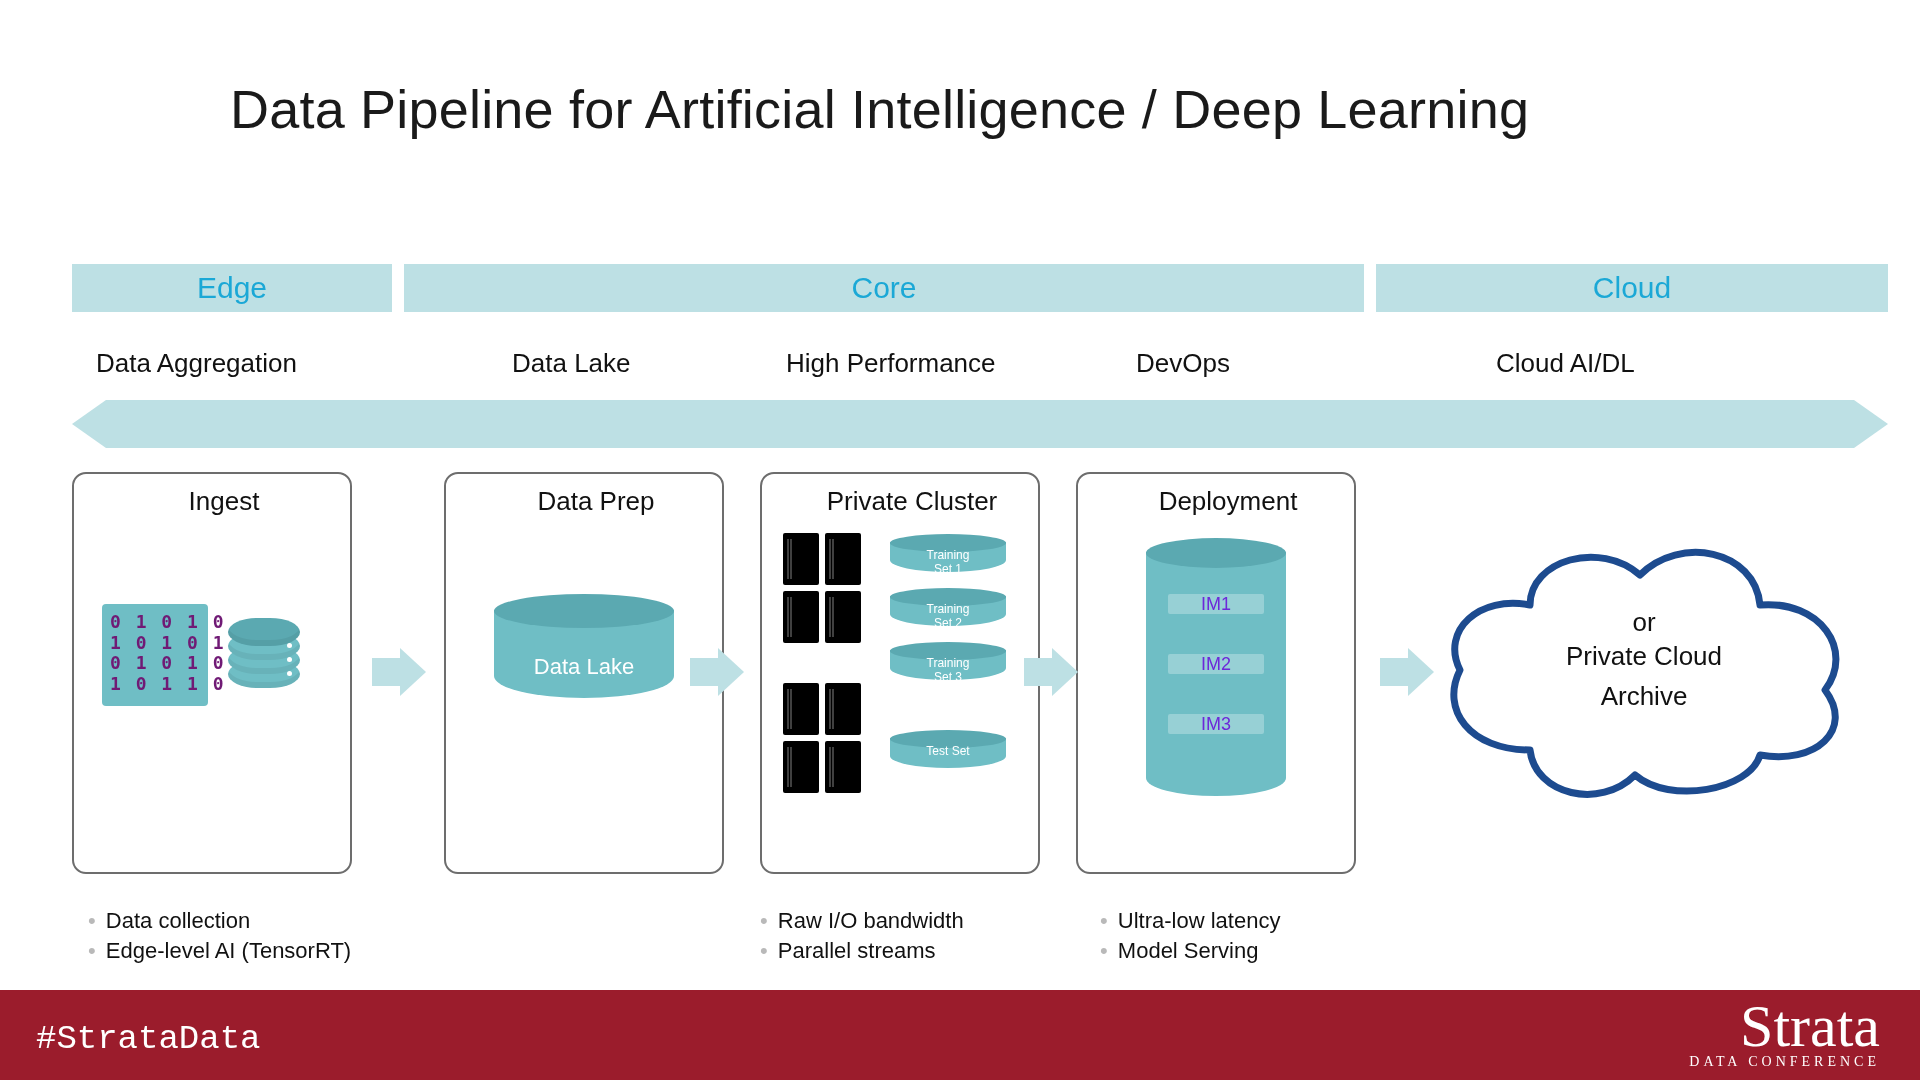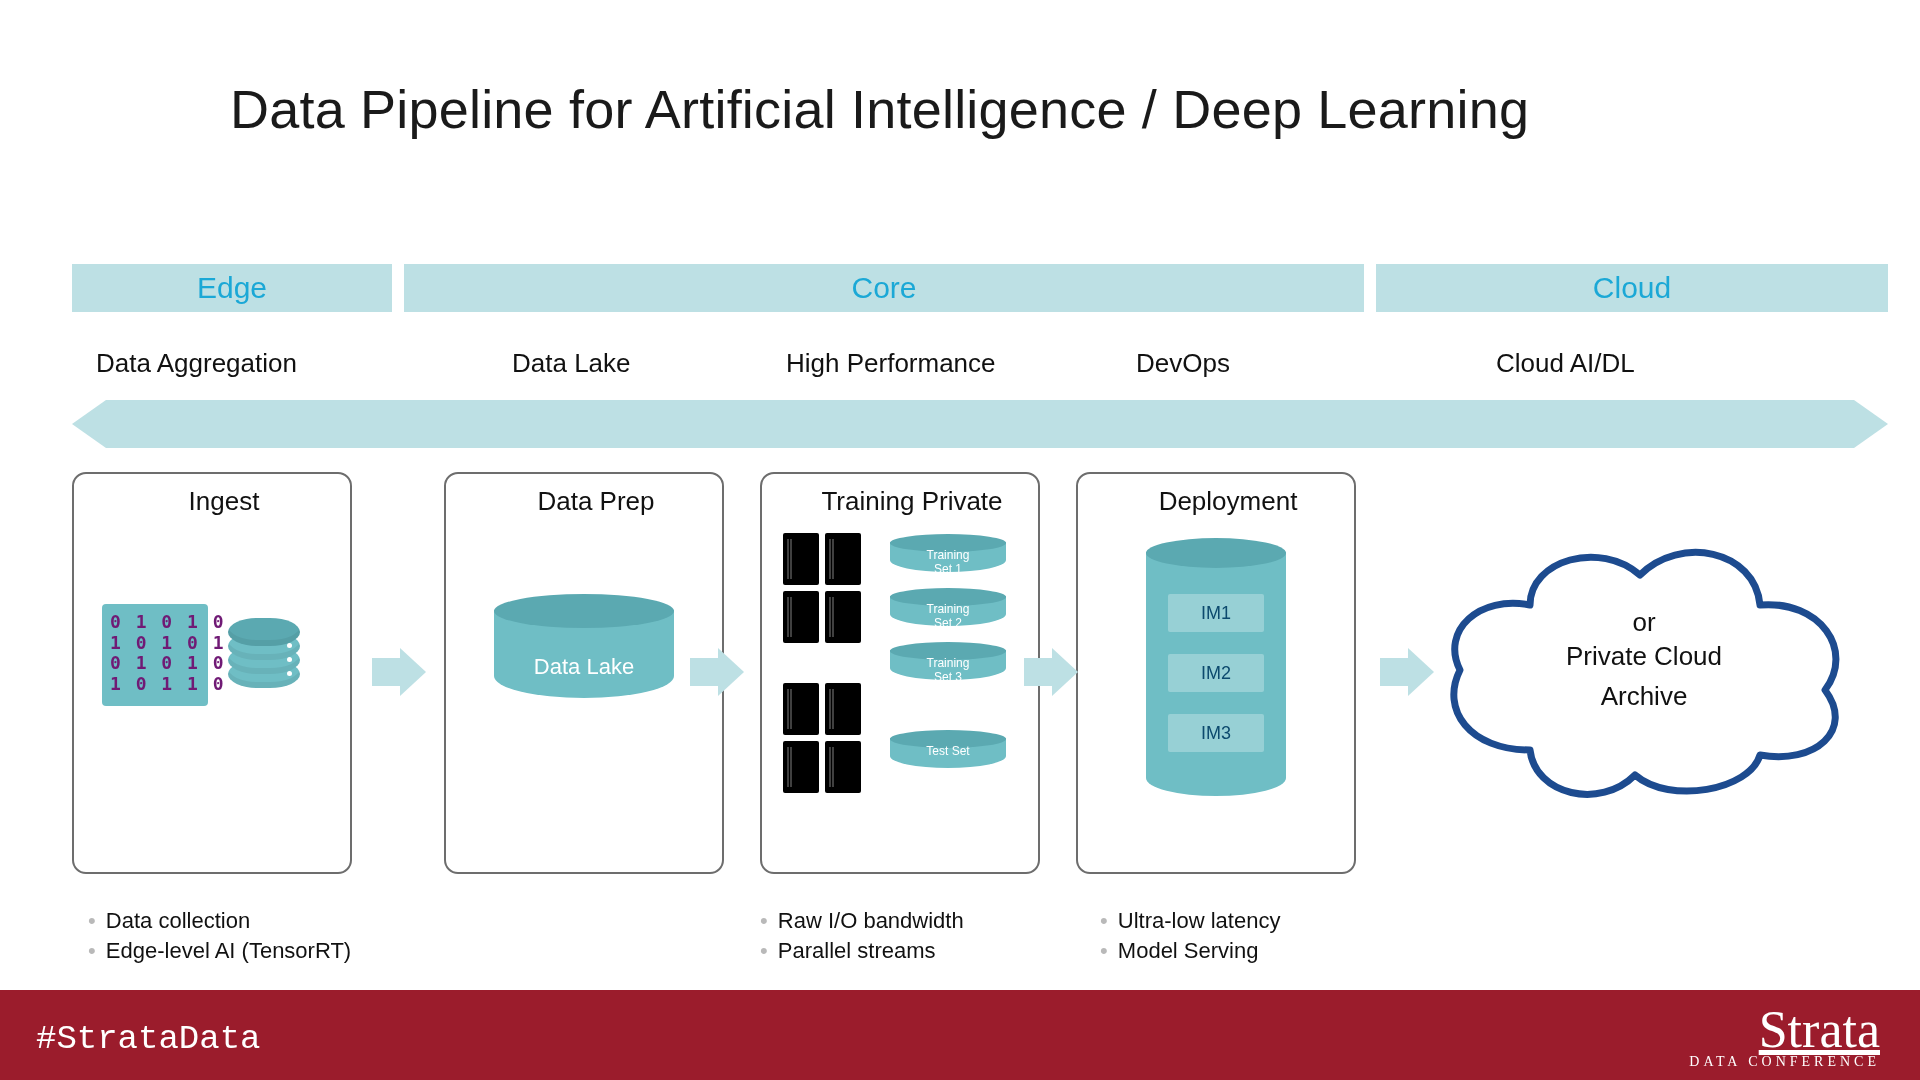--- a/index.html
+++ b/index.html
@@ -67,21 +67,21 @@
   .bullets li::before { content:"• "; color:#b9b9b9; margin-right:4px; }
   .b-ingest { left:88px; width:270px; }
   .b-prep   { left:444px; width:270px; }
   .b-train  { left:760px; width:270px; }
   .b-deploy { left:1100px; width:270px; }
 
   
   .footer { position:absolute; left:0; right:0; bottom:0; height:90px; background:var(--maroon); color:#fff; }
   .hashtag { position:absolute; left:36px; bottom:22px; font-size:34px; font-family: Liberation Mono, monospace; }
   .brand { position:absolute; right:40px; bottom:10px; text-align:right; font-family: Georgia, 'Times New Roman', serif; }
-  .brand .big { font-size:52px; line-height:1;text-decoration:underline; }
+  .brand .big { font-size:60px; line-height:1; }
   .brand .small { font-size:14px; letter-spacing:4px; margin-top:-2px; }
 
   
   .ingest-content { position:absolute; left:28px; top:130px; display:flex; align-items:center; gap:20px; }
   .binary-tile { width:106px; height:102px; background:var(--teal); border-radius:4px; color:#701a75; font-family: monospace; font-weight:bold; font-size:18px; line-height:1.15; padding:8px 8px; letter-spacing:2px; }
   .disk-stack { position:relative; width:72px; height:70px; }
   .disk-stack .layer { position:absolute; left:0; width:72px; height:28px; background:var(--teal); border-radius:50%/60%; box-shadow: inset 0 -6px 0 rgba(0,0,0,0.06); }
   .disk-stack .layer.l1{ top:40px; }
   .disk-stack .layer.l2{ top:26px; }
   .disk-stack .layer.l3{ top:12px; }
@@ -106,21 +106,21 @@
   .mini-cyl { position:absolute; left:110px; width:116px; height:42px; }
   .mini-cyl .body { position:absolute; left:0; top:8px; width:116px; height:30px; background:var(--teal); border-bottom-left-radius:58px 12px; border-bottom-right-radius:58px 12px; }
   .mini-cyl .top { position:absolute; left:0; top:0; width:116px; height:18px; background:var(--teal-dark); border-radius:50%; }
   .mini-cyl .lbl { position:absolute; width:100%; text-align:center; top:14px; color:#fff; font-size:12px; }
   .mc1 { top:4px; } .mc2 { top:58px; } .mc3 { top:112px; } .mc4 { top:200px; }
 
   
   .deploy-cyl { position:absolute; left:50%; top:64px; transform:translateX(-50%); width:140px; height:270px; }
   .deploy-cyl .body { position:absolute; left:0; top:14px; width:140px; height:244px; background:var(--teal); border-bottom-left-radius:70px 18px; border-bottom-right-radius:70px 18px; }
   .deploy-cyl .top { position:absolute; left:0; top:0; width:140px; height:30px; background:var(--teal-dark); border-radius:50%; }
-  .deploy-cyl .im { position:absolute; left:22px; width:96px; height:38px; background:rgba(255,255,255,0.28); color:#0c4a6e; font-size:18px; display:flex; align-items:center; justify-content:center; border-radius:2px; }
+  .deploy-cyl .im { position:absolute; left:22px; width:96px; height:20px; background:rgba(255,255,255,0.28); color:#6d28d9; font-size:18px; display:flex; align-items:center; justify-content:center; border-radius:2px; }
   .deploy-cyl .im1{ top:56px; } .deploy-cyl .im2{ top:116px; } .deploy-cyl .im3{ top:176px; }
 </style>
 </head>
 <body>
 
 <div class="slide">
 
   <div class="title">Data Pipeline for Artificial Intelligence / Deep Learning</div>
 
   <div class="band edge">Edge</div>
@@ -161,21 +161,21 @@
   <div class="pipe-box box-prep">
     <div class="box-title">Data Prep</div>
     <div class="cyl-wrap">
       <div class="cyl-body"></div>
         <div class="cyl-top"></div>
       <div class="cyl-label">Data Lake</div>
     </div>
   </div>
 
   <div class="pipe-box box-train">
-    <div class="box-title">Training Private</div>
+    <div class="box-title">Private Cluster</div>
     <div class="train-area">
       <div class="server-block sb1">
         <div class="server-row"><span class="server"></span><span class="server"></span></div>
         <div class="server-row"><span class="server"></span><span class="server"></span></div>
       </div>
       <div class="server-block sb2">
         <div class="server-row"><span class="server"></span><span class="server"></span></div>
         <div class="server-row"><span class="server"></span><span class="server"></span></div>
       </div>
       <div class="mini-cyl mc1">

